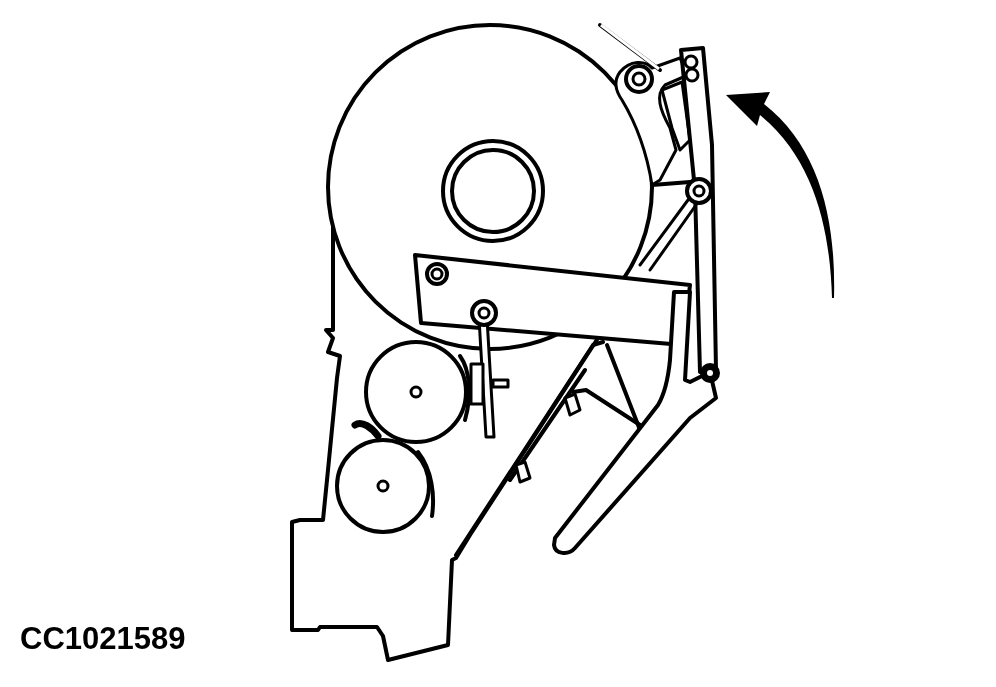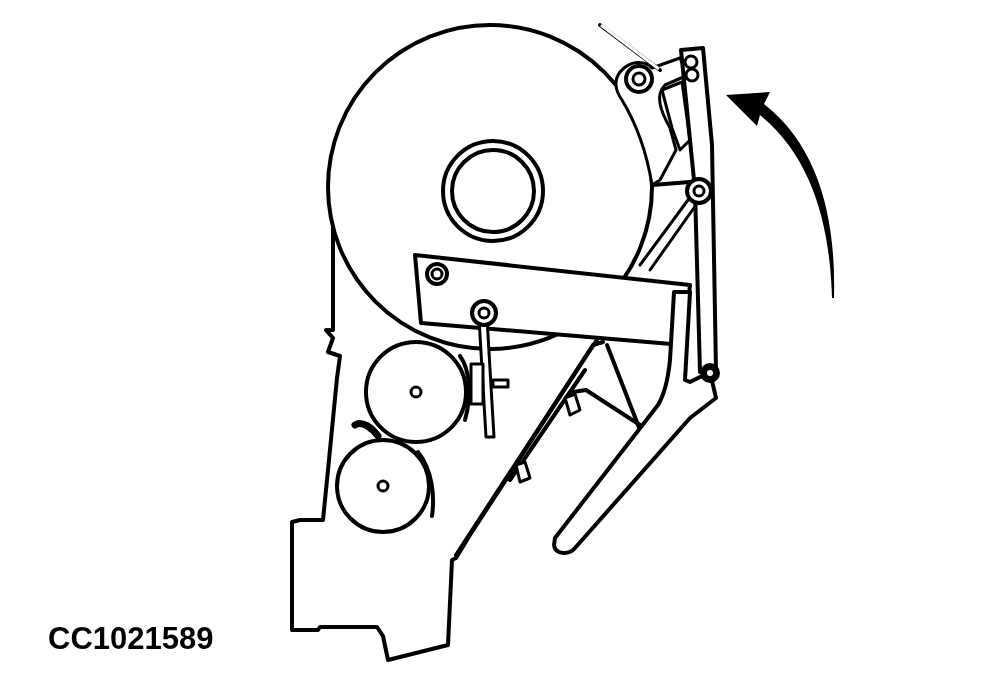--- a/index.html
+++ b/index.html
@@ -1,21 +1,21 @@
 <!DOCTYPE html>
 <html><head>
 <meta charset="utf-8">
 <style>
   html, body { margin: 0; padding: 0; background: #ffffff; }
   body { width: 996px; height: 687px; position: relative; overflow: hidden; }
   .canvas { position: absolute; left: 0; top: 0; width: 996px; height: 687px; }
   .figure-id {
     position: absolute; left: 20px; top: 621px;
     font-family: "Liberation Sans", sans-serif;
-    font-weight: bold; font-size: 31px; color: #000; letter-spacing: 0px; margin-left: 28px;
+    font-weight: bold; font-size: 31px; color: #000; letter-spacing: 0px;
   }
   svg .ln { fill: none; stroke: #000; stroke-width: 4; stroke-linejoin: round; stroke-linecap: round; }
   svg .thin { fill: none; stroke: #000; stroke-width: 3; stroke-linejoin: round; stroke-linecap: round; }
   svg .fillw { fill: #fff; stroke: #000; stroke-width: 4; stroke-linejoin: round; }
   svg .fillw3 { fill: #fff; stroke: #000; stroke-width: 3; stroke-linejoin: round; }
   svg .blk { fill: #000; stroke: none; }
 </style>
 </head>
 <body>
 

